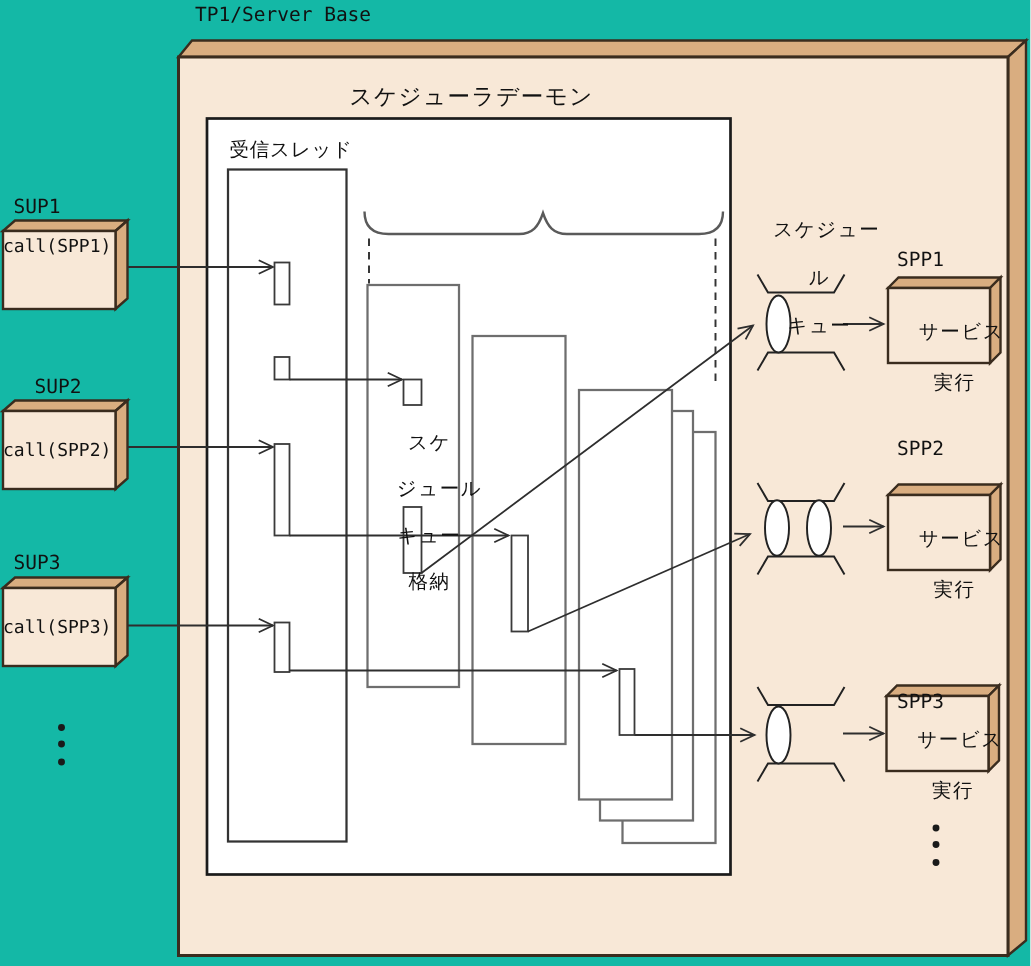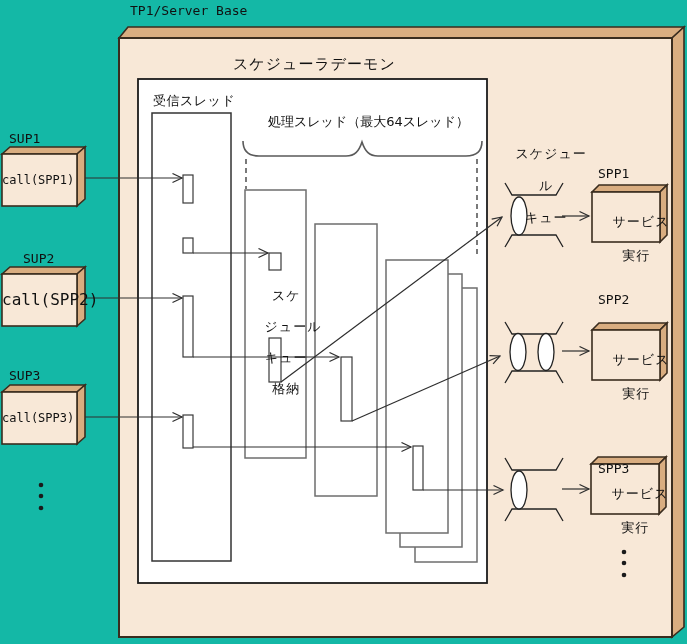--- a/index.html
+++ b/index.html
@@ -149,40 +149,39 @@
       <circle class="dot" cx="624" cy="575" r="2.3"></circle>
     </g>
   </svg>
 
   <div class="lbl mono" style="left:130px;top:3px;">TP1/Server Base</div>
 
   <div class="lbl" style="left:233px;top:56px;font-size:15px;">スケジューラデーモン</div>
 
   <div class="lbl" style="left:153px;top:93px;letter-spacing:0.5px;">受信スレッド</div>
 
-  <div class="lbl" style="left:268px;top:114px;letter-spacing:0;">処理スレッド（最大64スレッド）</div>
 
 
   <div class="lbl ctr" style="left:244px;top:272px;width:64px;line-height:15.5px;">
     <span>スケ</span><br>
     <span>ジュール</span><br>
     <span>キュー</span><br>
     <span>格納</span>
   </div>
 
   <div class="lbl ctr" style="left:495px;top:130px;width:82px;">
     <span>スケジュー</span><br>
     <span>ル</span><br>
     <span>キュー</span>
   </div>
 
   <div class="lbl mono" style="left:9px;top:131px;">SUP1</div>
-  <div class="lbl mono ctr" style="left:2px;top:172px;width:59px;font-size:12px;">call(SPP1)</div>
+  <div class="lbl mono ctr" style="left:2px;top:156px;width:59px;font-size:12px;">call(SPP1)</div>
   <div class="lbl mono" style="left:23px;top:251px;">SUP2</div>
-  <div class="lbl mono ctr" style="left:2px;top:292px;width:63px;font-size:16px;">call(SPP2)</div>
+  <div class="lbl mono ctr" style="left:2px;top:292px;width:63px;font-size:12px;">call(SPP2)</div>
   <div class="lbl mono" style="left:9px;top:368px;">SUP3</div>
   <div class="lbl mono ctr" style="left:2px;top:410px;width:57px;font-size:12px;">call(SPP3)</div>
 
   <div class="lbl mono" style="left:598px;top:166px;">SPP1</div>
   <div class="lbl ctr" style="left:592px;top:196px;width:68px;line-height:17px;">
     <span>サービス</span><br>
     <span>実行</span>
   </div>
   <div class="lbl mono" style="left:598px;top:292px;">SPP2</div>
   <div class="lbl ctr" style="left:592px;top:334px;width:68px;line-height:17px;">

